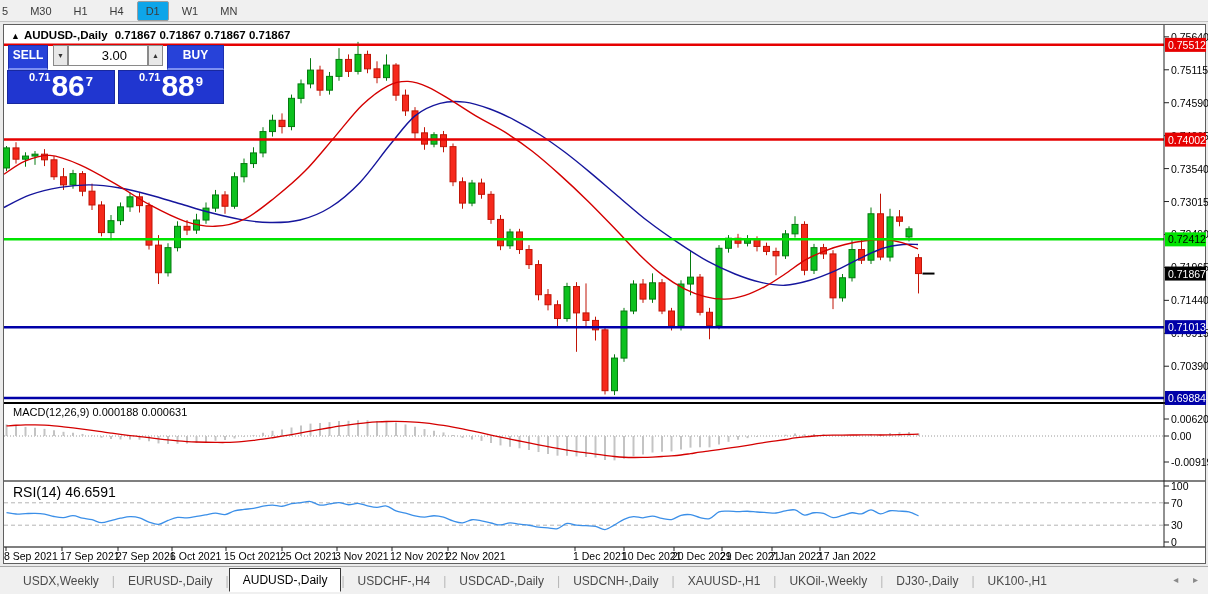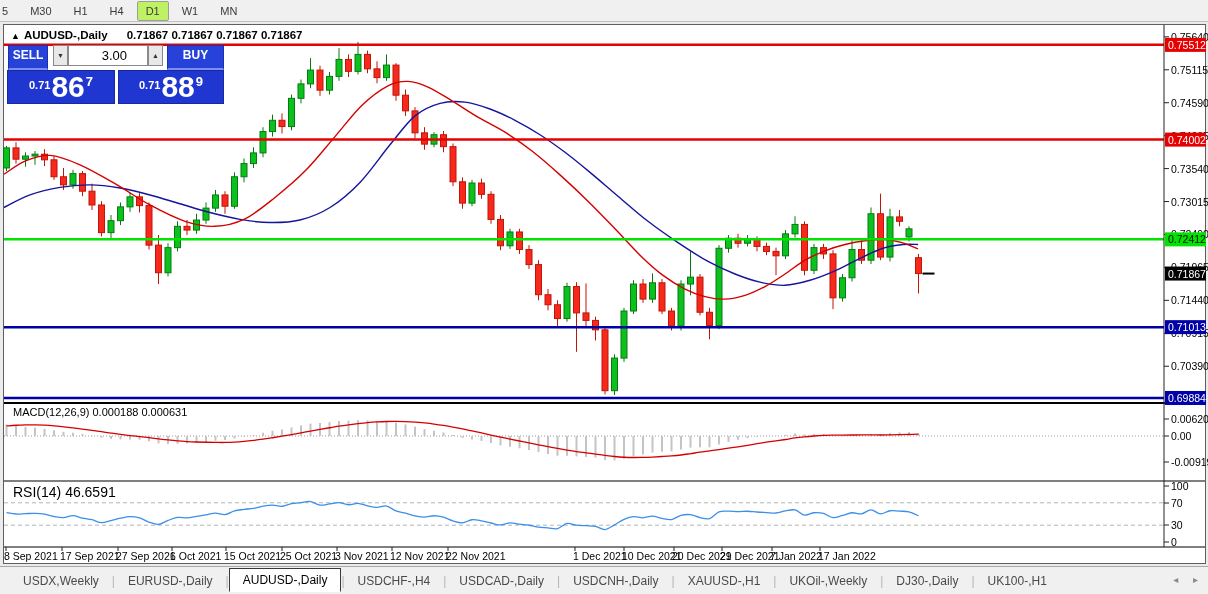--- a/index.html
+++ b/index.html
@@ -2,51 +2,51 @@
 <html><head>
 <meta charset="utf-8">
 <style>
   *{margin:0;padding:0;box-sizing:border-box}
   html,body{width:1208px;height:594px}
   body{position:relative;background:#ebebeb;font-family:"Liberation Sans",sans-serif;overflow:hidden}
 
   #toolbar{position:absolute;left:0;top:0;width:1208px;height:22px;background:#f0f0f0;
     border-bottom:1px solid #c2c2c2;display:flex;align-items:center;font-size:11px;color:#3b3b3b;z-index:5}
   .tf-btn{padding:3px 8px;margin:0 2px;border:1px solid transparent;border-radius:2px;cursor:default}
-  .tf-btn.active{background:#bef264;border-color:#9d9d9d}
+  .tf-btn.active{background:#0ea5e9;border-color:#9d9d9d}
   .tf-btn.clipped{padding-left:1px;margin-left:0}
 
   #chart-window{position:absolute;left:3px;top:24px;width:1203px;height:540px;background:#fff;
     border:1px solid #5f5f5f;z-index:1}
   #chart-svg{position:absolute;left:0;top:0;z-index:2}
 
   #title{position:absolute;left:11px;top:29px;font-size:11.5px;font-weight:700;color:#000;z-index:4;white-space:nowrap}
   #title .arrow{font-size:9px;margin-right:4px}
-  #title .quotes{margin-left:19px}
+  #title .quotes{margin-left:7px}
 
   #macd-label{position:absolute;left:13px;top:406px;font-size:11px;color:#000;z-index:4;white-space:nowrap}
   #rsi-label{position:absolute;left:13px;top:484px;font-size:14px;color:#000;z-index:4;white-space:nowrap}
 
   #trade{position:absolute;left:7px;top:45px;width:218px;height:60px;z-index:6;font-family:"Liberation Sans",sans-serif}
   .tp-btn{position:absolute;top:0;height:25px;background:#2742d9;color:#fff;font-size:12px;font-weight:700;
     text-align:center;line-height:19px;border:1px solid #1c2fb0;border-bottom:2px solid #7d90f2;cursor:pointer}
   #sell-btn{left:1px;width:40px}
   #buy-btn{left:160px;width:57px}
   .spin-btn{position:absolute;top:0;width:15px;height:21px;background:#e8e8e8;border:1px solid #8a8a8a;
     font-size:7px;color:#333;text-align:center;line-height:19px;cursor:pointer}
   #vol-down{left:46px}
   #vol-up{left:141px}
   #vol-field{position:absolute;left:61px;top:0;width:80px;height:21px;border:1px solid #8a8a8a;background:#fff;
     font-size:13px;text-align:right;padding-right:20px;font-family:"Liberation Sans",sans-serif}
   .px-box{position:absolute;top:25px;height:34px;background:#2036d0;border:1px solid #18289e;color:#fff;
-    display:flex;align-items:center;justify-content:center;cursor:pointer}
+    display:flex;align-items:flex-start;justify-content:center;cursor:pointer}
   #sell-box{left:0;width:108px}
   #buy-box{left:111px;width:106px}
   .px-small{font-size:11px;font-weight:700;margin-bottom:5px}
-  .px-big{font-size:30px;font-weight:700;line-height:30px;margin:16px 1px}
+  .px-big{font-size:30px;font-weight:700;line-height:30px;margin:0 1px}
   .px-sup{font-size:13px;font-weight:700;align-self:flex-start;margin-top:3px}
 
   #tabs{position:absolute;left:0;top:566px;width:1208px;height:28px;background:#f0f0f0;
     border-top:1px solid #a8a8a8;display:flex;align-items:center;font-size:12px;color:#4a4a4a;z-index:5}
   .tab{padding:9px 13px;white-space:nowrap;cursor:pointer}
   .tab.active{background:#fff;border:1px solid #3a3a3a;border-bottom:1px solid #fff;color:#000;padding:4px 13px;margin-top:-2px}
   .tab-sep{color:#b5b5b5;cursor:default}
   #tab-scroll{position:absolute;right:4px;top:7px;font-size:10px;color:#8a8a8a;letter-spacing:6px;cursor:pointer}
 </style>
 </head>

